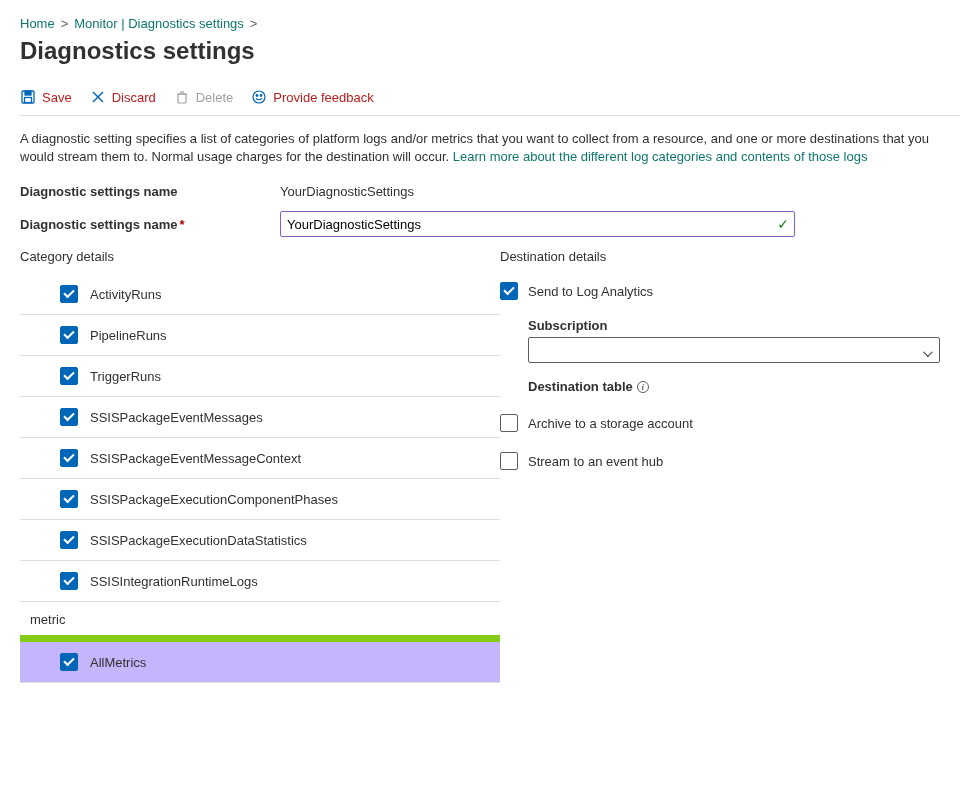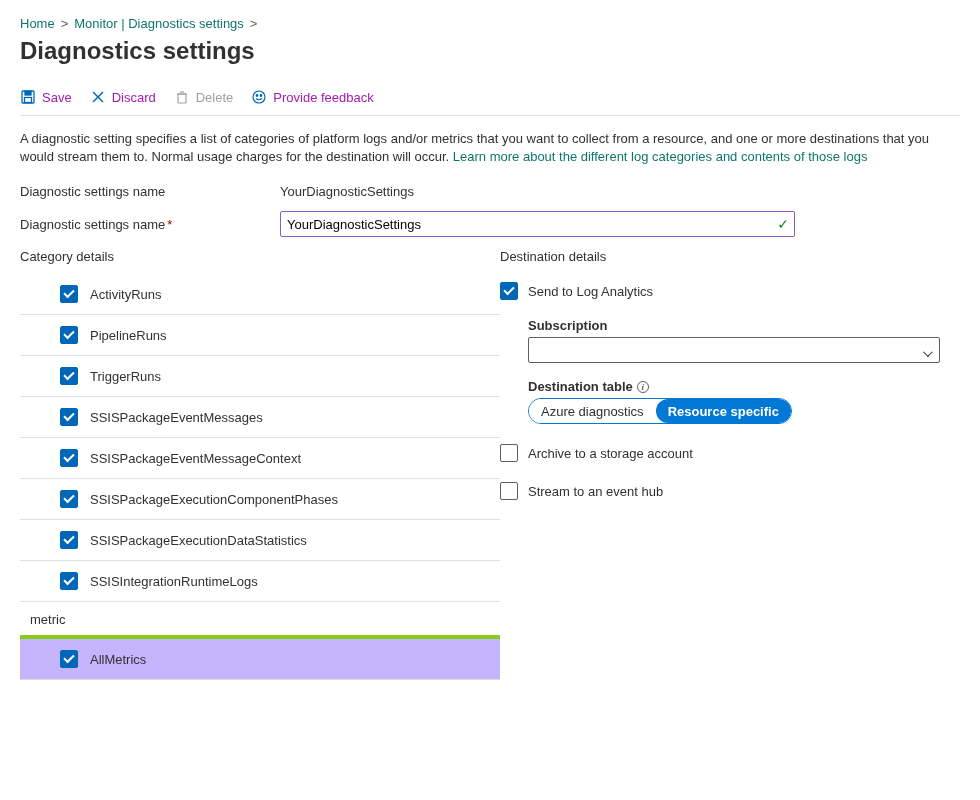--- a/index.html
+++ b/index.html
@@ -36,41 +36,41 @@
     border-bottom: 1px solid #e1dfdd;
     padding-bottom: 10px;
     margin-bottom: 14px;
   }
   .toolbar .item {
     display: inline-flex;
     align-items: center;
     gap: 6px;
     font-size: 13px;
     cursor: pointer;
-    color: #a21caf;
+    color: #b91c1c;
   }
   .toolbar .item.disabled { color: #a19f9d; cursor: default; }
   .toolbar .item svg { width: 16px; height: 16px; }
 
   .description {
     font-size: 13px;
     color: #323130;
     line-height: 1.4;
     margin-bottom: 18px;
     max-width: 940px;
   }
 
   .form-row {
     display: flex;
     align-items: center;
     margin-bottom: 12px;
   }
   .form-label {
     width: 260px;
-    font-weight: 400;
+    font-weight: 700;
     font-size: 13px;
   }
   .required { color: #a80000; margin-left: 2px; }
   .readonly-value { font-size: 13px; color: #323130; }
   .text-input-wrap {
     position: relative;
     width: 515px;
   }
   .text-input {
     width: 100%;
@@ -321,21 +321,21 @@
     </div>
     <div class="check-row">
       <span class="checkbox checked"></span>
       <span>SSISPackageExecutionDataStatistics</span>
     </div>
     <div class="check-row">
       <span class="checkbox checked"></span>
       <span>SSISIntegrationRuntimeLogs</span>
     </div>
 
-    <div class="sub-header" style="border-bottom:4px solid #84cc16;">metric</div>
+    <div class="sub-header" style="border-bottom:7px solid #84cc16;">metric</div>
     <div class="check-row highlight">
       <span class="checkbox checked"></span>
       <span>AllMetrics</span>
     </div>
   </div>
 
   <div class="col-right">
     <div class="section-header">Destination details</div>
 
     <div class="dest-row" style="margin-top:18px;">
@@ -349,24 +349,20 @@
         <span class="chev-down"></span>
       </div>
     </div>
 
 
     <div class="dest-indent">
       <div class="field-label">
         <span>Destination table</span>
         <span class="info-icon">i</span>
       </div>
-      <div class="pill-toggle">
-        <div class="opt">Azure diagnostics</div>
-        <div class="opt selected">Resource specific</div>
-      </div>
     </div>
 
     <div class="dest-row" style="margin-top:20px;">
       <span class="checkbox unchecked"></span>
       <span>Archive to a storage account</span>
     </div>
 
     <div class="dest-row" style="margin-top:20px;">
       <span class="checkbox unchecked"></span>
       <span>Stream to an event hub</span>

